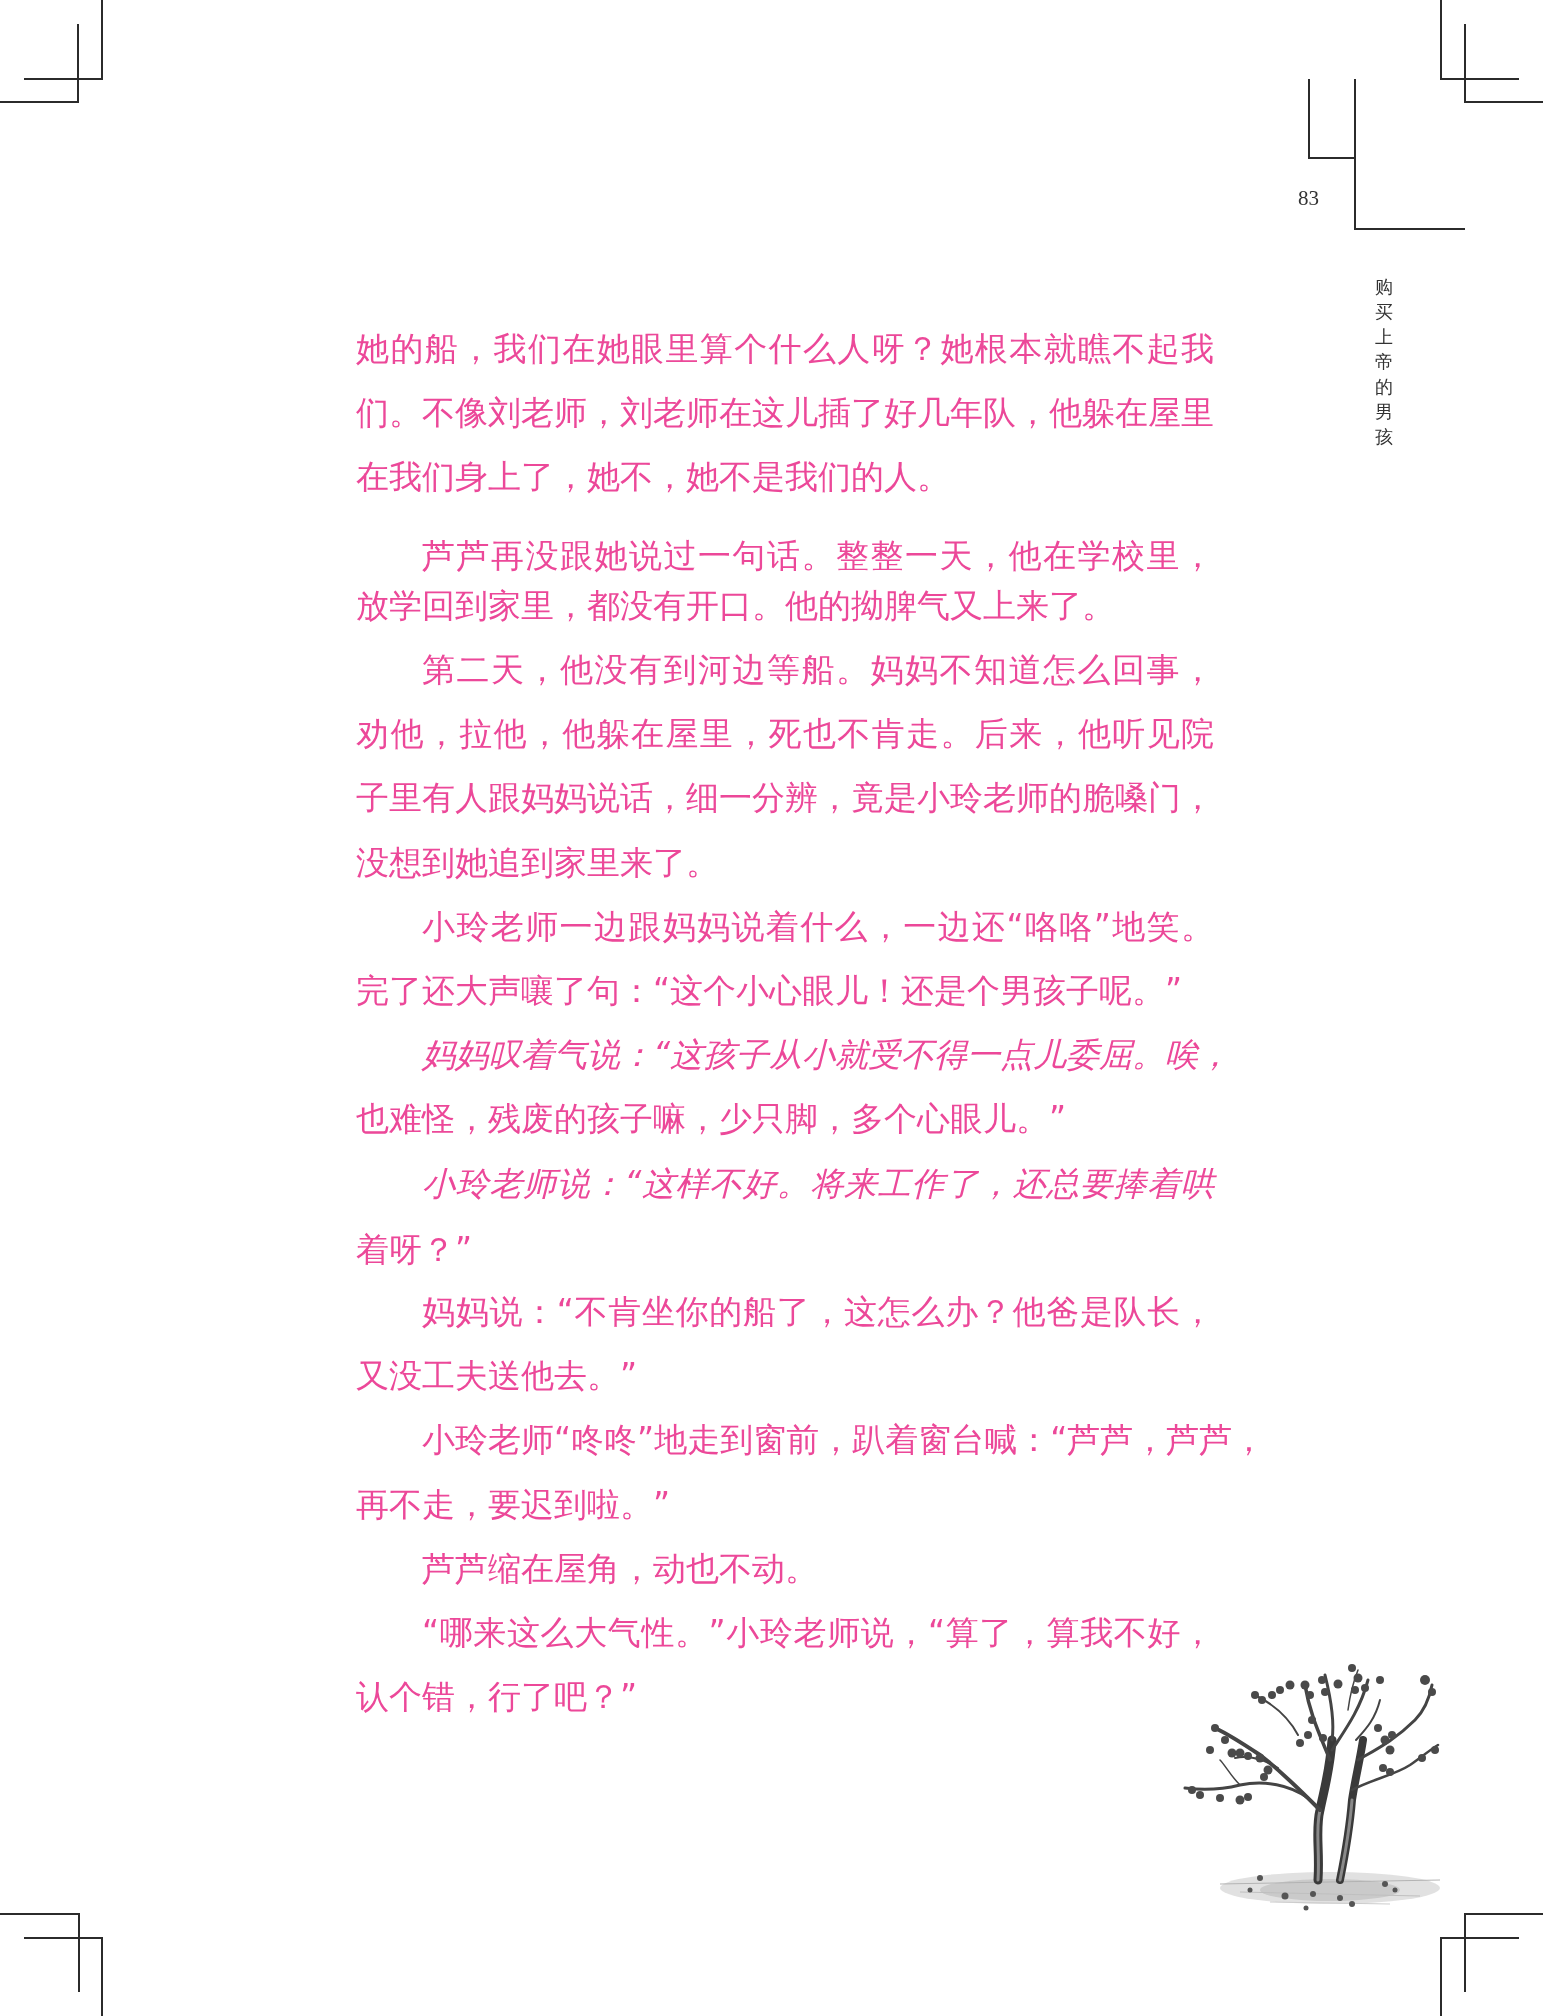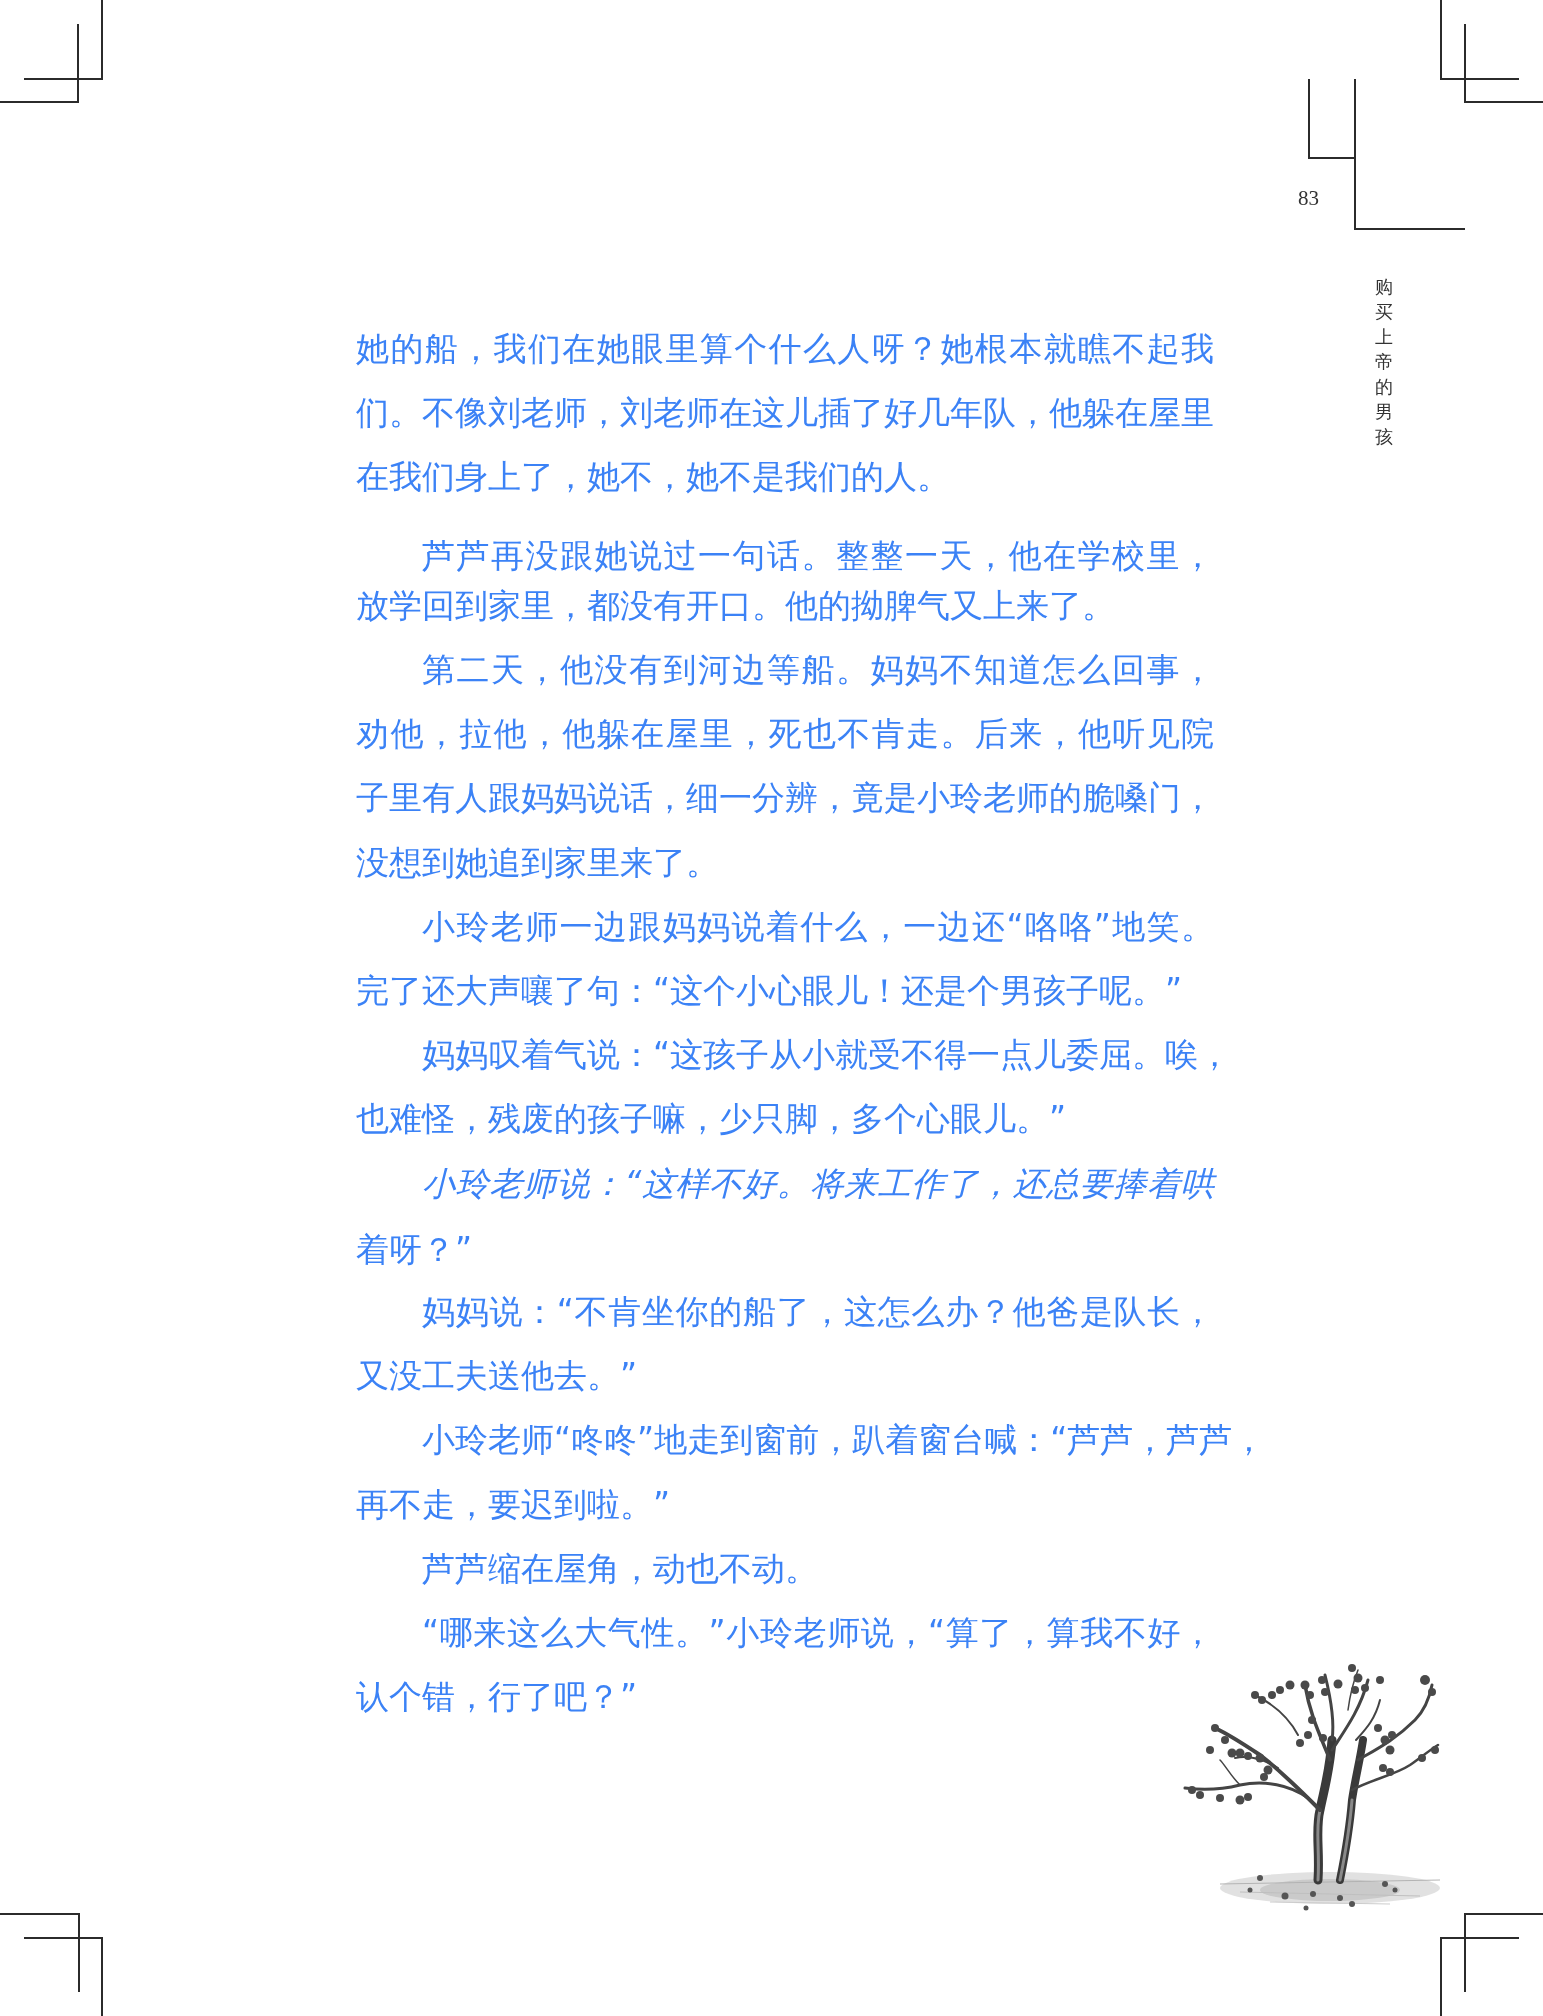--- a/index.html
+++ b/index.html
@@ -49,21 +49,21 @@
       top: 324px;
       width: 858px;
     }
     .line {
       position: absolute;
       left: 0;
       height: 50px;
       font-size: 33px;
       line-height: 50px;
       white-space: nowrap;
-      color: #3b82f6;
+      color: #ec4899;
     }
     .line.full {
       width: 858px;
       text-align: justify;
       text-align-last: justify;
     }
     .line.indent {
       padding-left: 66px;
       box-sizing: border-box;
     }
@@ -120,21 +120,21 @@
   <div class="line full" style="top:64px;">们。不像刘老师，刘老师在这儿插了好几年队，他躲在屋里</div>
   <div class="line" style="top:128px;">在我们身上了，她不，她不是我们的人。</div>
   <div class="line full indent" style="top:207px;">芦芦再没跟她说过一句话。整整一天，他在学校里，</div>
   <div class="line" style="top:257px;">放学回到家里，都没有开口。他的拗脾气又上来了。</div>
   <div class="line full indent" style="top:321px;">第二天，他没有到河边等船。妈妈不知道怎么回事，</div>
   <div class="line full" style="top:385px;">劝他，拉他，他躲在屋里，死也不肯走。后来，他听见院</div>
   <div class="line full" style="top:449px;">子里有人跟妈妈说话，细一分辨，竟是小玲老师的脆嗓门，</div>
   <div class="line" style="top:514px;">没想到她追到家里来了。</div>
   <div class="line full indent" style="top:578px;">小玲老师一边跟妈妈说着什么，一边还“咯咯”地笑。</div>
   <div class="line" style="top:642px;">完了还大声嚷了句：“这个小心眼儿！还是个男孩子呢。”</div>
-  <div class="line full indent" style="top:706px;">妈妈叹着气说：“这孩子从小就受不得一点儿委屈。唉，</div>
+  <div class="line full indent" style="top:706px;font-style:italic;">妈妈叹着气说：“这孩子从小就受不得一点儿委屈。唉，</div>
   <div class="line" style="top:770px;">也难怪，残废的孩子嘛，少只脚，多个心眼儿。”</div>
   <div class="line full indent" style="top:835px;font-style:italic;">小玲老师说：“这样不好。将来工作了，还总要捧着哄</div>
   <div class="line" style="top:901px;">着呀？”</div>
   <div class="line full indent" style="top:963px;">妈妈说：“不肯坐你的船了，这怎么办？他爸是队长，</div>
   <div class="line" style="top:1027px;">又没工夫送他去。”</div>
   <div class="line full indent" style="top:1091px;">小玲老师“咚咚”地走到窗前，趴着窗台喊：“芦芦，芦芦，</div>
   <div class="line" style="top:1156px;">再不走，要迟到啦。”</div>
   <div class="line indent" style="top:1220px;">芦芦缩在屋角，动也不动。</div>
   <div class="line full indent" style="top:1284px;">“哪来这么大气性。”小玲老师说，“算了，算我不好，</div>
   <div class="line" style="top:1348px;">认个错，行了吧？”</div>

